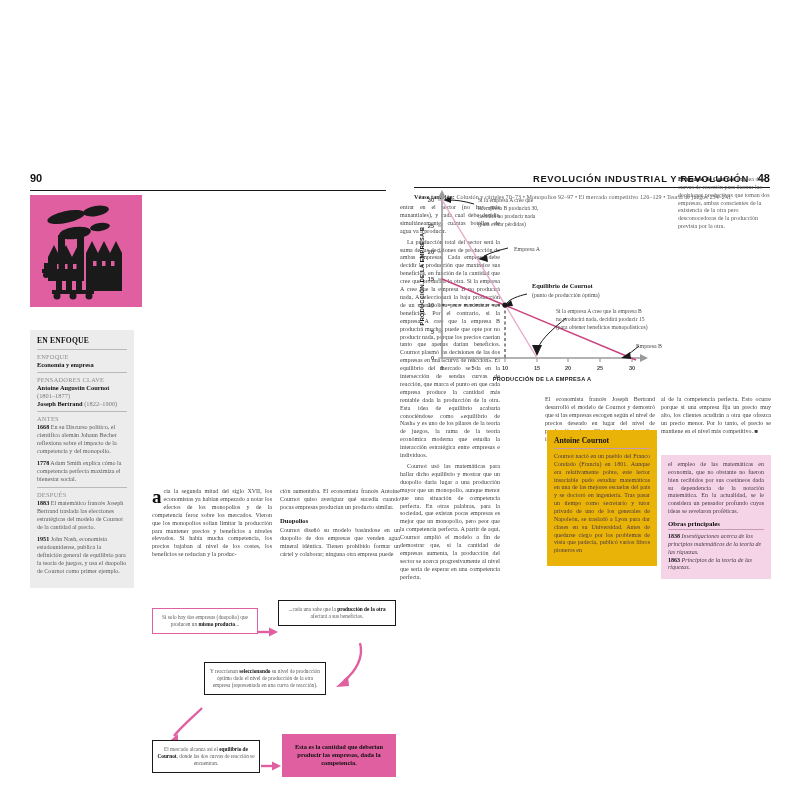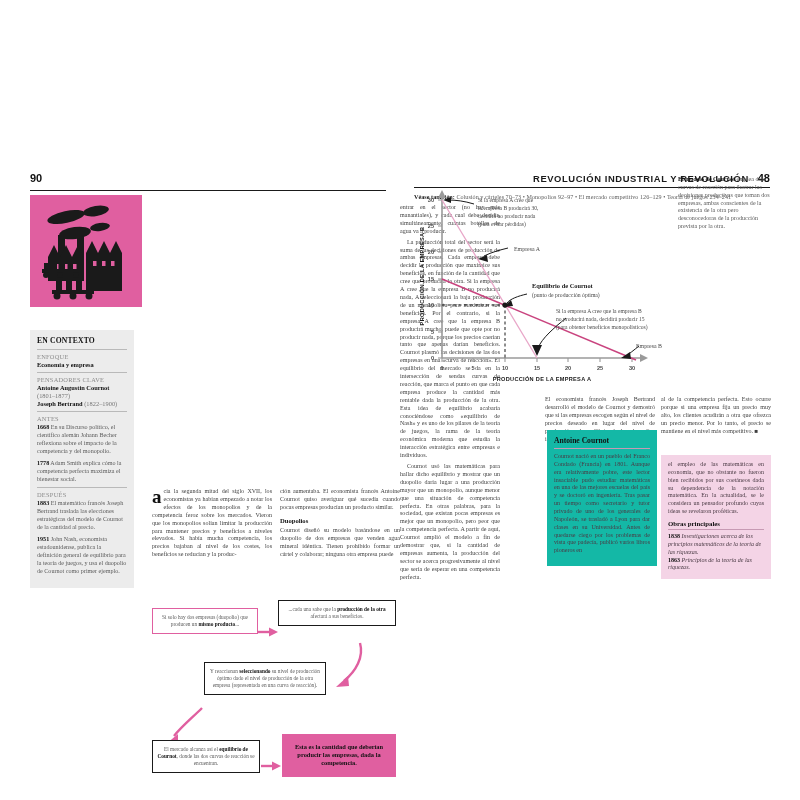--- a/index.html
+++ b/index.html
@@ -223,21 +223,21 @@
     color: #5a5a5a;
     text-align: left;
   }
   .chart-note b { color: #111; }
 
   
   .bio {
     position: absolute;
     left: 547px; top: 430px;
     width: 110px;
-    background: #14b8a6;
+    background: #eab308;
     padding: 6px 7px 7px 7px;
   }
   .bio2 {
     position: absolute;
     left: 661px; top: 455px;
     width: 110px;
     background: #f4d4e6;
     padding: 6px 7px 7px 7px;
   }
   .bio h4 {
@@ -311,21 +311,21 @@
             <rect x="46" y="86" width="6" height="9" fill="#1a1a1a"></rect>
             <circle cx="27" cy="101" r="3.5" fill="#1a1a1a"></circle>
             <circle cx="43" cy="101" r="3.5" fill="#1a1a1a"></circle>
             <circle cx="59" cy="101" r="3.5" fill="#1a1a1a"></circle>
           </svg>
         </div>
 
       </div>
 
       <div class="ctx">
-        <h3>EN CONTEXTO</h3>
+        <h3>EN ENFOQUE</h3>
         <div class="divider"></div>
         <div class="lbl">ENFOQUE</div>
         <div class="val">Economía y empresa</div>
         <div class="divider"></div>
         <div class="lbl">PENSADORES CLAVE</div>
         <div class="val">
           <span>Antoine Augustin Cournot</span>
           <span class="yrs">(1801–1877)</span>
         </div>
         <div class="val">

